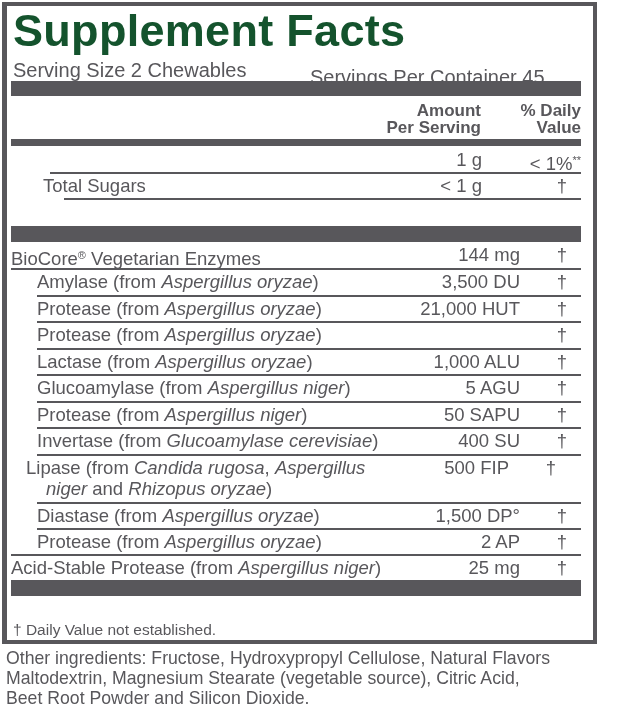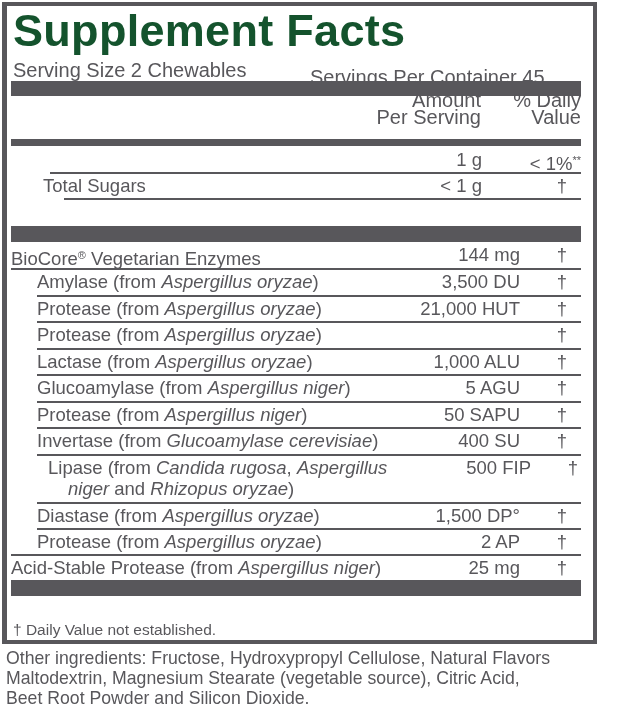--- a/index.html
+++ b/index.html
@@ -6,21 +6,21 @@
   body { width: 642px; height: 711px; position: relative; overflow: hidden;
          font-family: "Liberation Sans", sans-serif; color: #58575b; }
   .panel { position: absolute; left: 2px; top: 2px; width: 586px; height: 634px;
            border: 4px solid #58575b; border-left-width: 5px; background: #fff; }
   .title { position: absolute; left: 6px; top: 2px; font-size: 45px; font-weight: bold;
            letter-spacing: 0.3px; line-height: 46px; color: #14532d; white-space: nowrap; }
   .serving { position: absolute; left: 6px; top: 52px; width: 568px; font-size: 20px;
              line-height: 24px; white-space: nowrap; }
   .serving .sc { position: absolute; left: 297px; top: 0; margin-top: 7px; }
   .bar { position: absolute; left: 4px; width: 570px; background: #58575b; }
-  .hdr { position: absolute; top: 86px; font-weight: normal; font-size: 20px; line-height: 17px;
+  .hdr { position: absolute; top: 96px; font-weight: bold; font-size: 17px; line-height: 17px;
          text-align: right; color: #58575b; }
   .row { position: absolute; height: 26px; font-size: 18.5px; line-height: 26px; white-space: nowrap; }
   .row .name { position: absolute; left: 0; top: 0; }
   .row .amt { position: absolute; text-align: right; top: 0; }
   .row .dv { position: absolute; text-align: right; top: 0; }
   .rule { position: absolute; height: 0; border-top: 2px solid #58575b; }
   .sup { font-size: 11px; vertical-align: 6px; }
   i { font-style: italic; }
   .foot { position: absolute; left: 6px; font-size: 15.5px; line-height: 21px; white-space: nowrap; }
   .other { position: absolute; left: 6px; top: 648px; font-size: 19px; line-height: 20px; width: 640px;
@@ -114,21 +114,21 @@
   </div>
   <div class="rule" style="left:30px;top:421px;width:544px;"></div>
 
   <div class="row" style="left:30px;top:422px;width:544px;">
     <span class="name"><span>Invertase (from </span><i>Glucoamylase cerevisiae</i><span>)</span></span>
     <span class="amt" style="right:61px;">400 SU</span>
     <span class="dv" style="right:14px;">†</span>
   </div>
   <div class="rule" style="left:30px;top:448px;width:544px;"></div>
 
-  <div class="row" style="left:41px;top:449px;width:544px;height:40px;">
+  <div class="row" style="left:19px;top:449px;width:544px;height:40px;">
     <span class="name" style="line-height:21px;top:2px;">
       <span>Lipase (from </span><i>Candida rugosa</i><span>, </span><i>Aspergillus</i><br>
       <span style="padding-left:20px;"></span><i>niger</i><span> and </span><i>Rhizopus oryzae</i><span>)</span>
     </span>
     <span class="amt" style="right:61px;">500 FIP</span>
     <span class="dv" style="right:14px;">†</span>
   </div>
   <div class="rule" style="left:30px;top:496px;width:544px;"></div>
 
   <div class="row" style="left:30px;top:497px;width:544px;">

